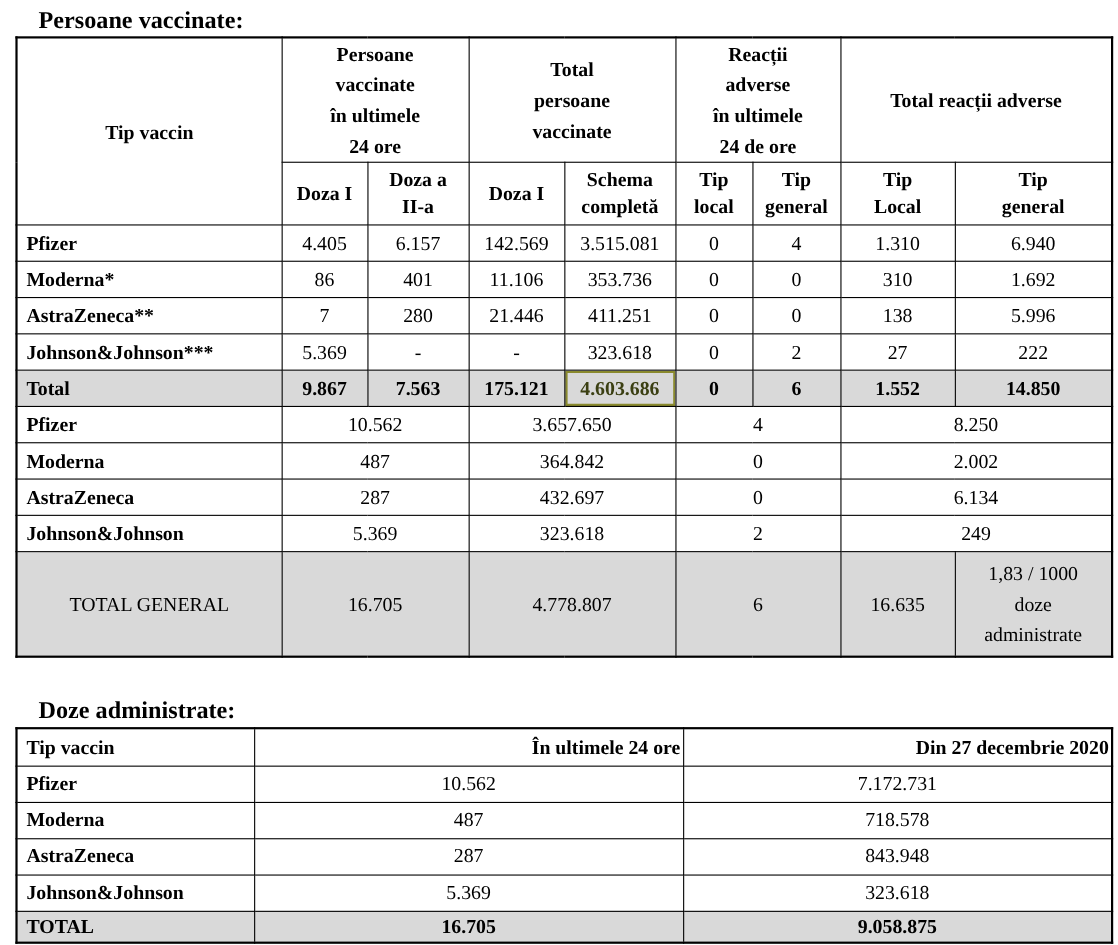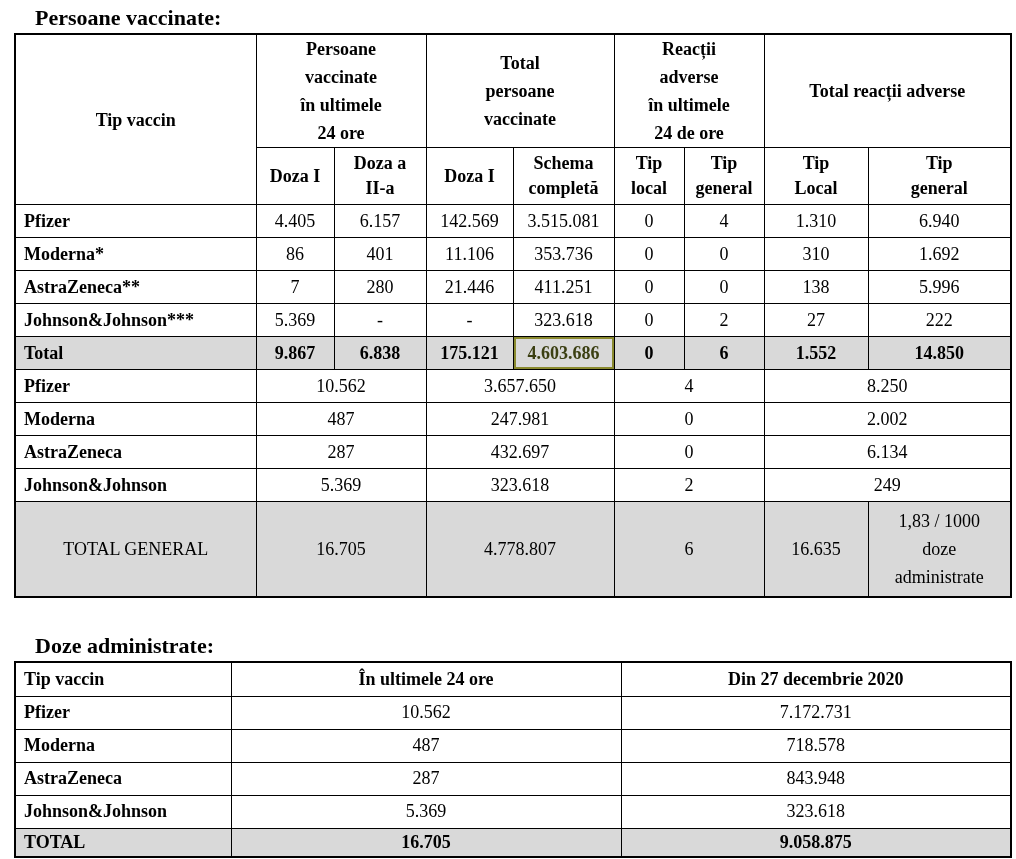--- a/index.html
+++ b/index.html
@@ -52,21 +52,21 @@
   }
   tr.total-general-row { height: 95px; }
   tr.total-general-row td {
     background: var(--total-row-bg, #d9d9d9);
     font-weight: normal;
     line-height: 28px;
   }
   .t2 .hdr td { height: 33px; }
   .t2 tr.data-row { height: 33px; }
   .t2 tr.total-row { height: 29px; }
-  .t2 td.hdr-center { text-align: center; }
+  .t2 td.hdr-center { text-align: right; }
 </style>
 </head>
 <body>
 
 <div class="page">
 
   <div class="doc-title">Persoane vaccinate:</div>
 
   <table class="t1">
     <colgroup>
@@ -154,40 +154,40 @@
         <td>323.618</td>
         <td>0</td>
         <td>2</td>
         <td>27</td>
         <td>222</td>
       </tr>
 
       <tr class="data-row total-row">
         <td class="lbl">Total</td>
         <td>9.867</td>
-        <td>6.838</td>
+        <td>7.563</td>
         <td>175.121</td>
         <td class="hl">4.603.686</td>
         <td>0</td>
         <td>6</td>
         <td>1.552</td>
         <td>14.850</td>
       </tr>
 
       <tr class="data-row">
         <td class="lbl">Pfizer</td>
         <td colspan="2">10.562</td>
         <td colspan="2">3.657.650</td>
         <td colspan="2">4</td>
         <td colspan="2">8.250</td>
       </tr>
       <tr class="data-row">
         <td class="lbl">Moderna</td>
         <td colspan="2">487</td>
-        <td colspan="2">247.981</td>
+        <td colspan="2">364.842</td>
         <td colspan="2">0</td>
         <td colspan="2">2.002</td>
       </tr>
       <tr class="data-row">
         <td class="lbl">AstraZeneca</td>
         <td colspan="2">287</td>
         <td colspan="2">432.697</td>
         <td colspan="2">0</td>
         <td colspan="2">6.134</td>
       </tr>

